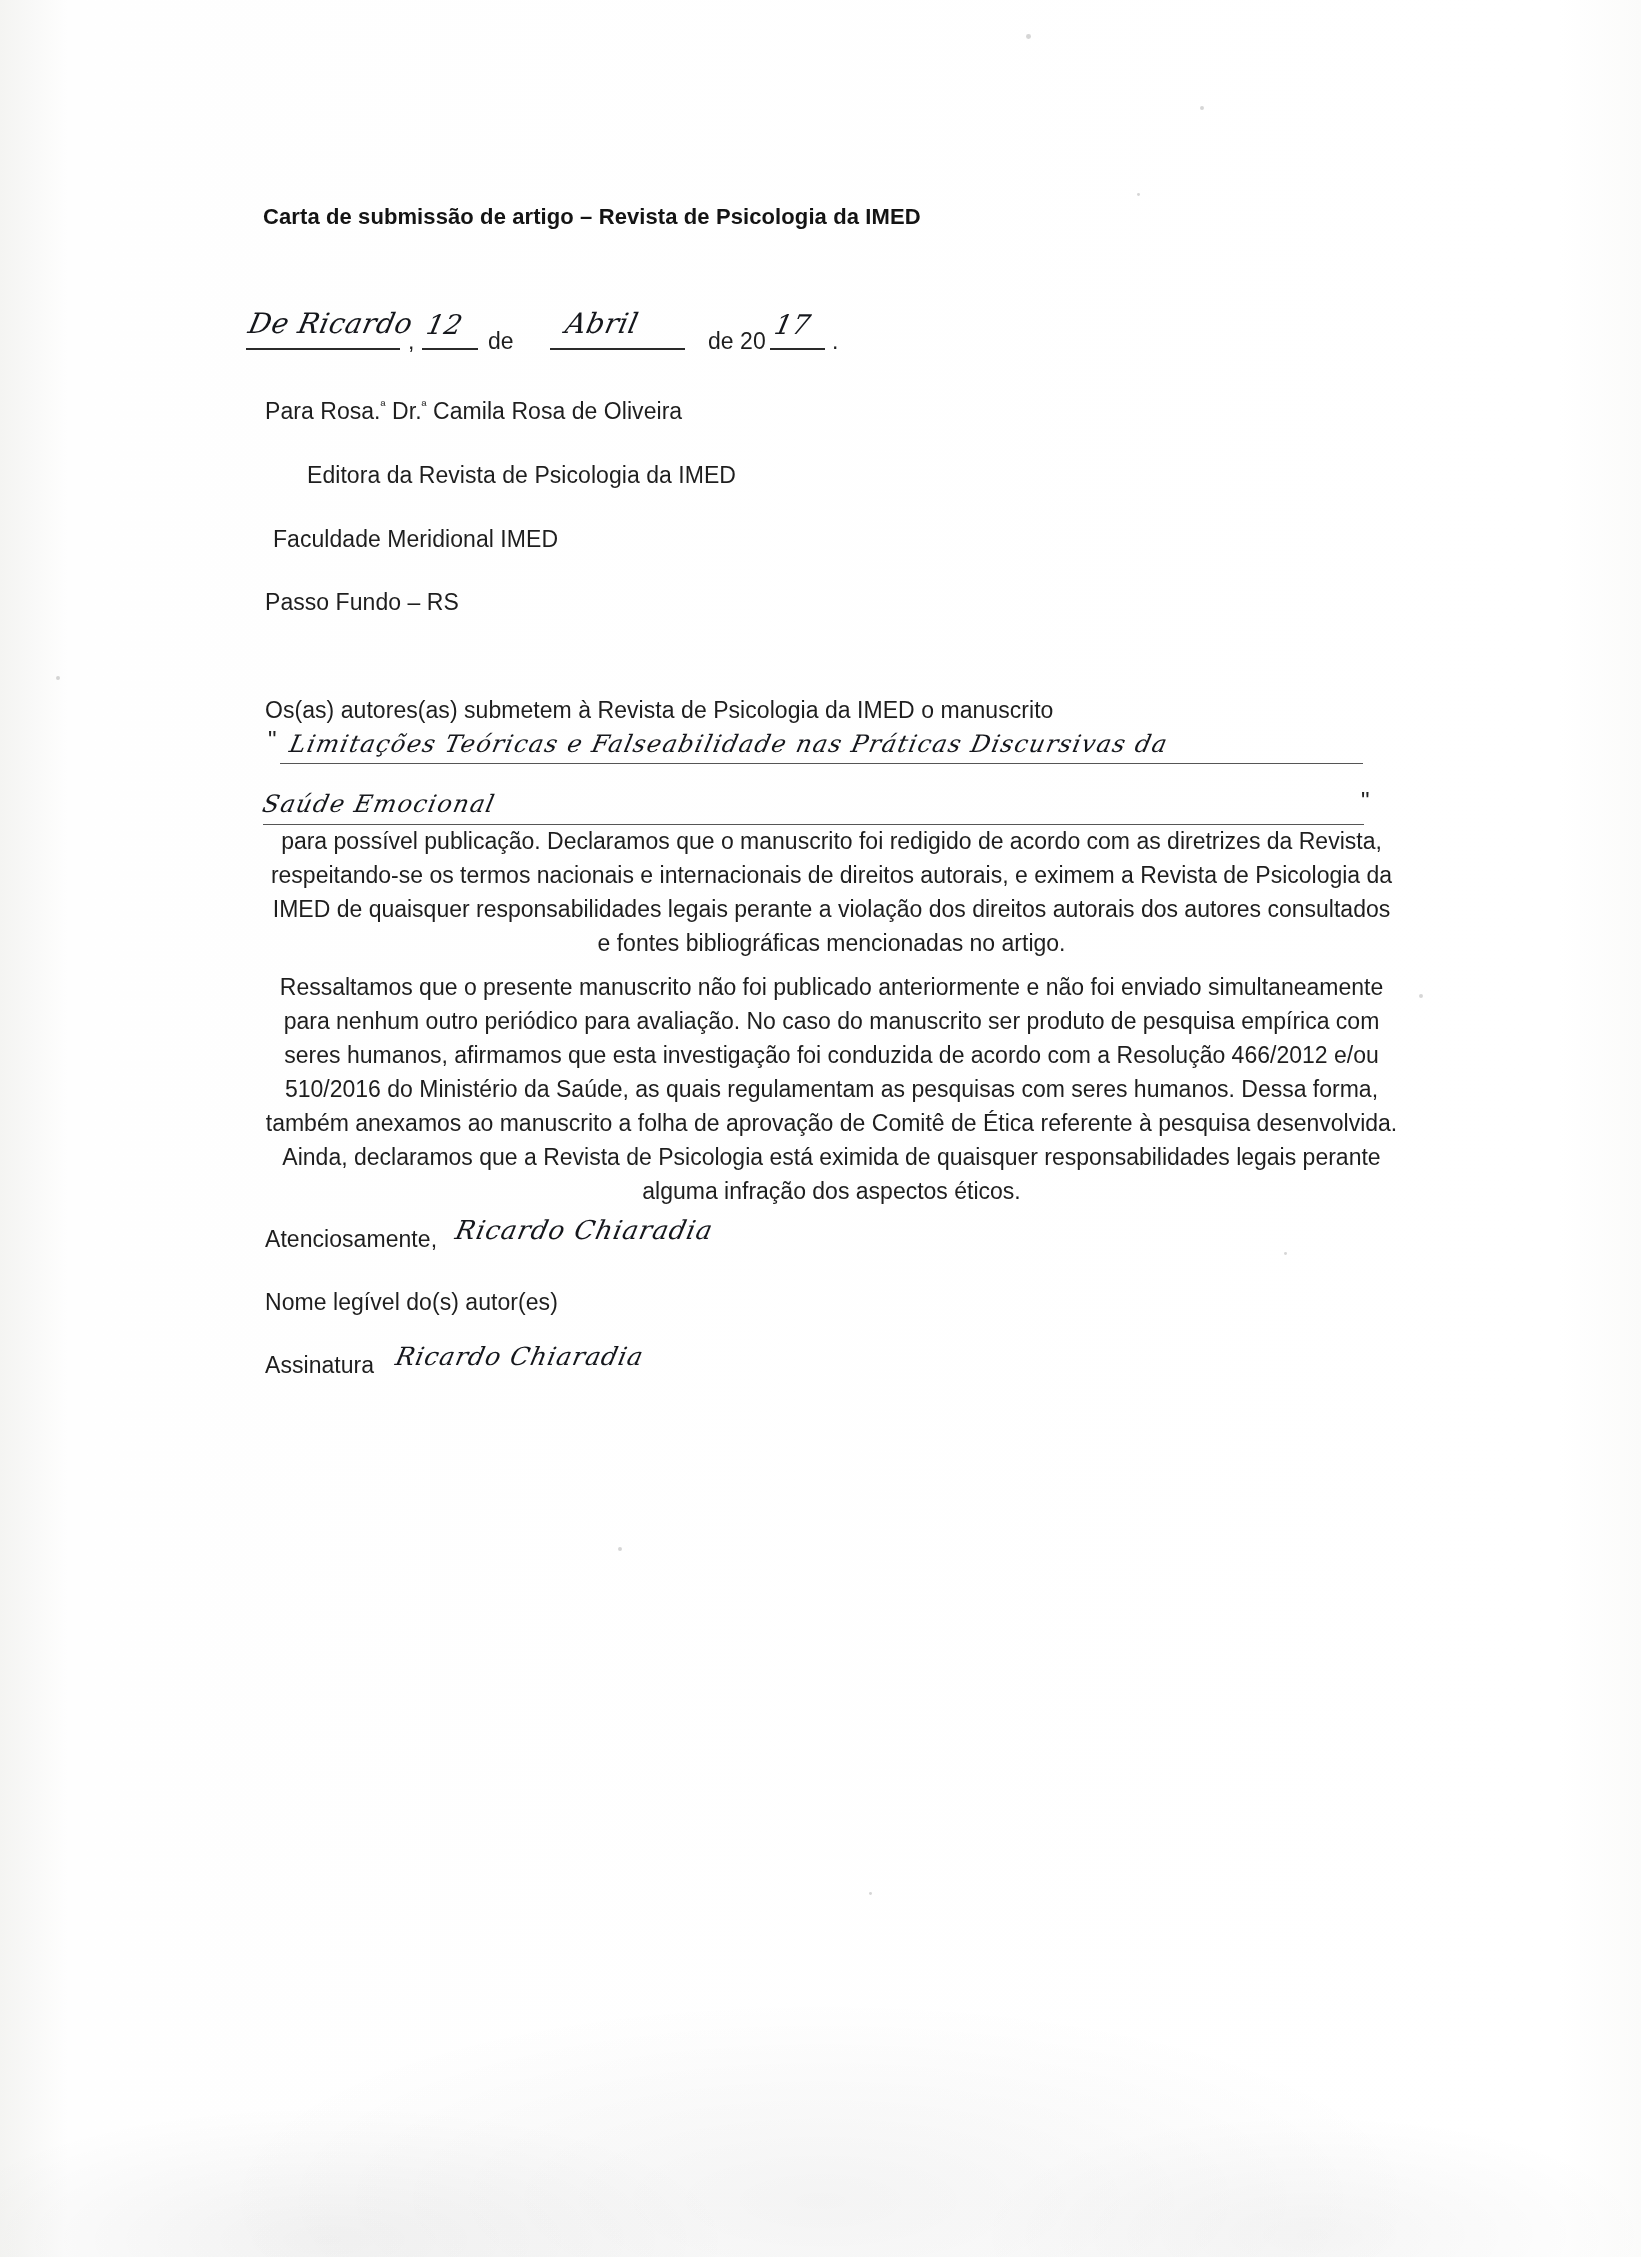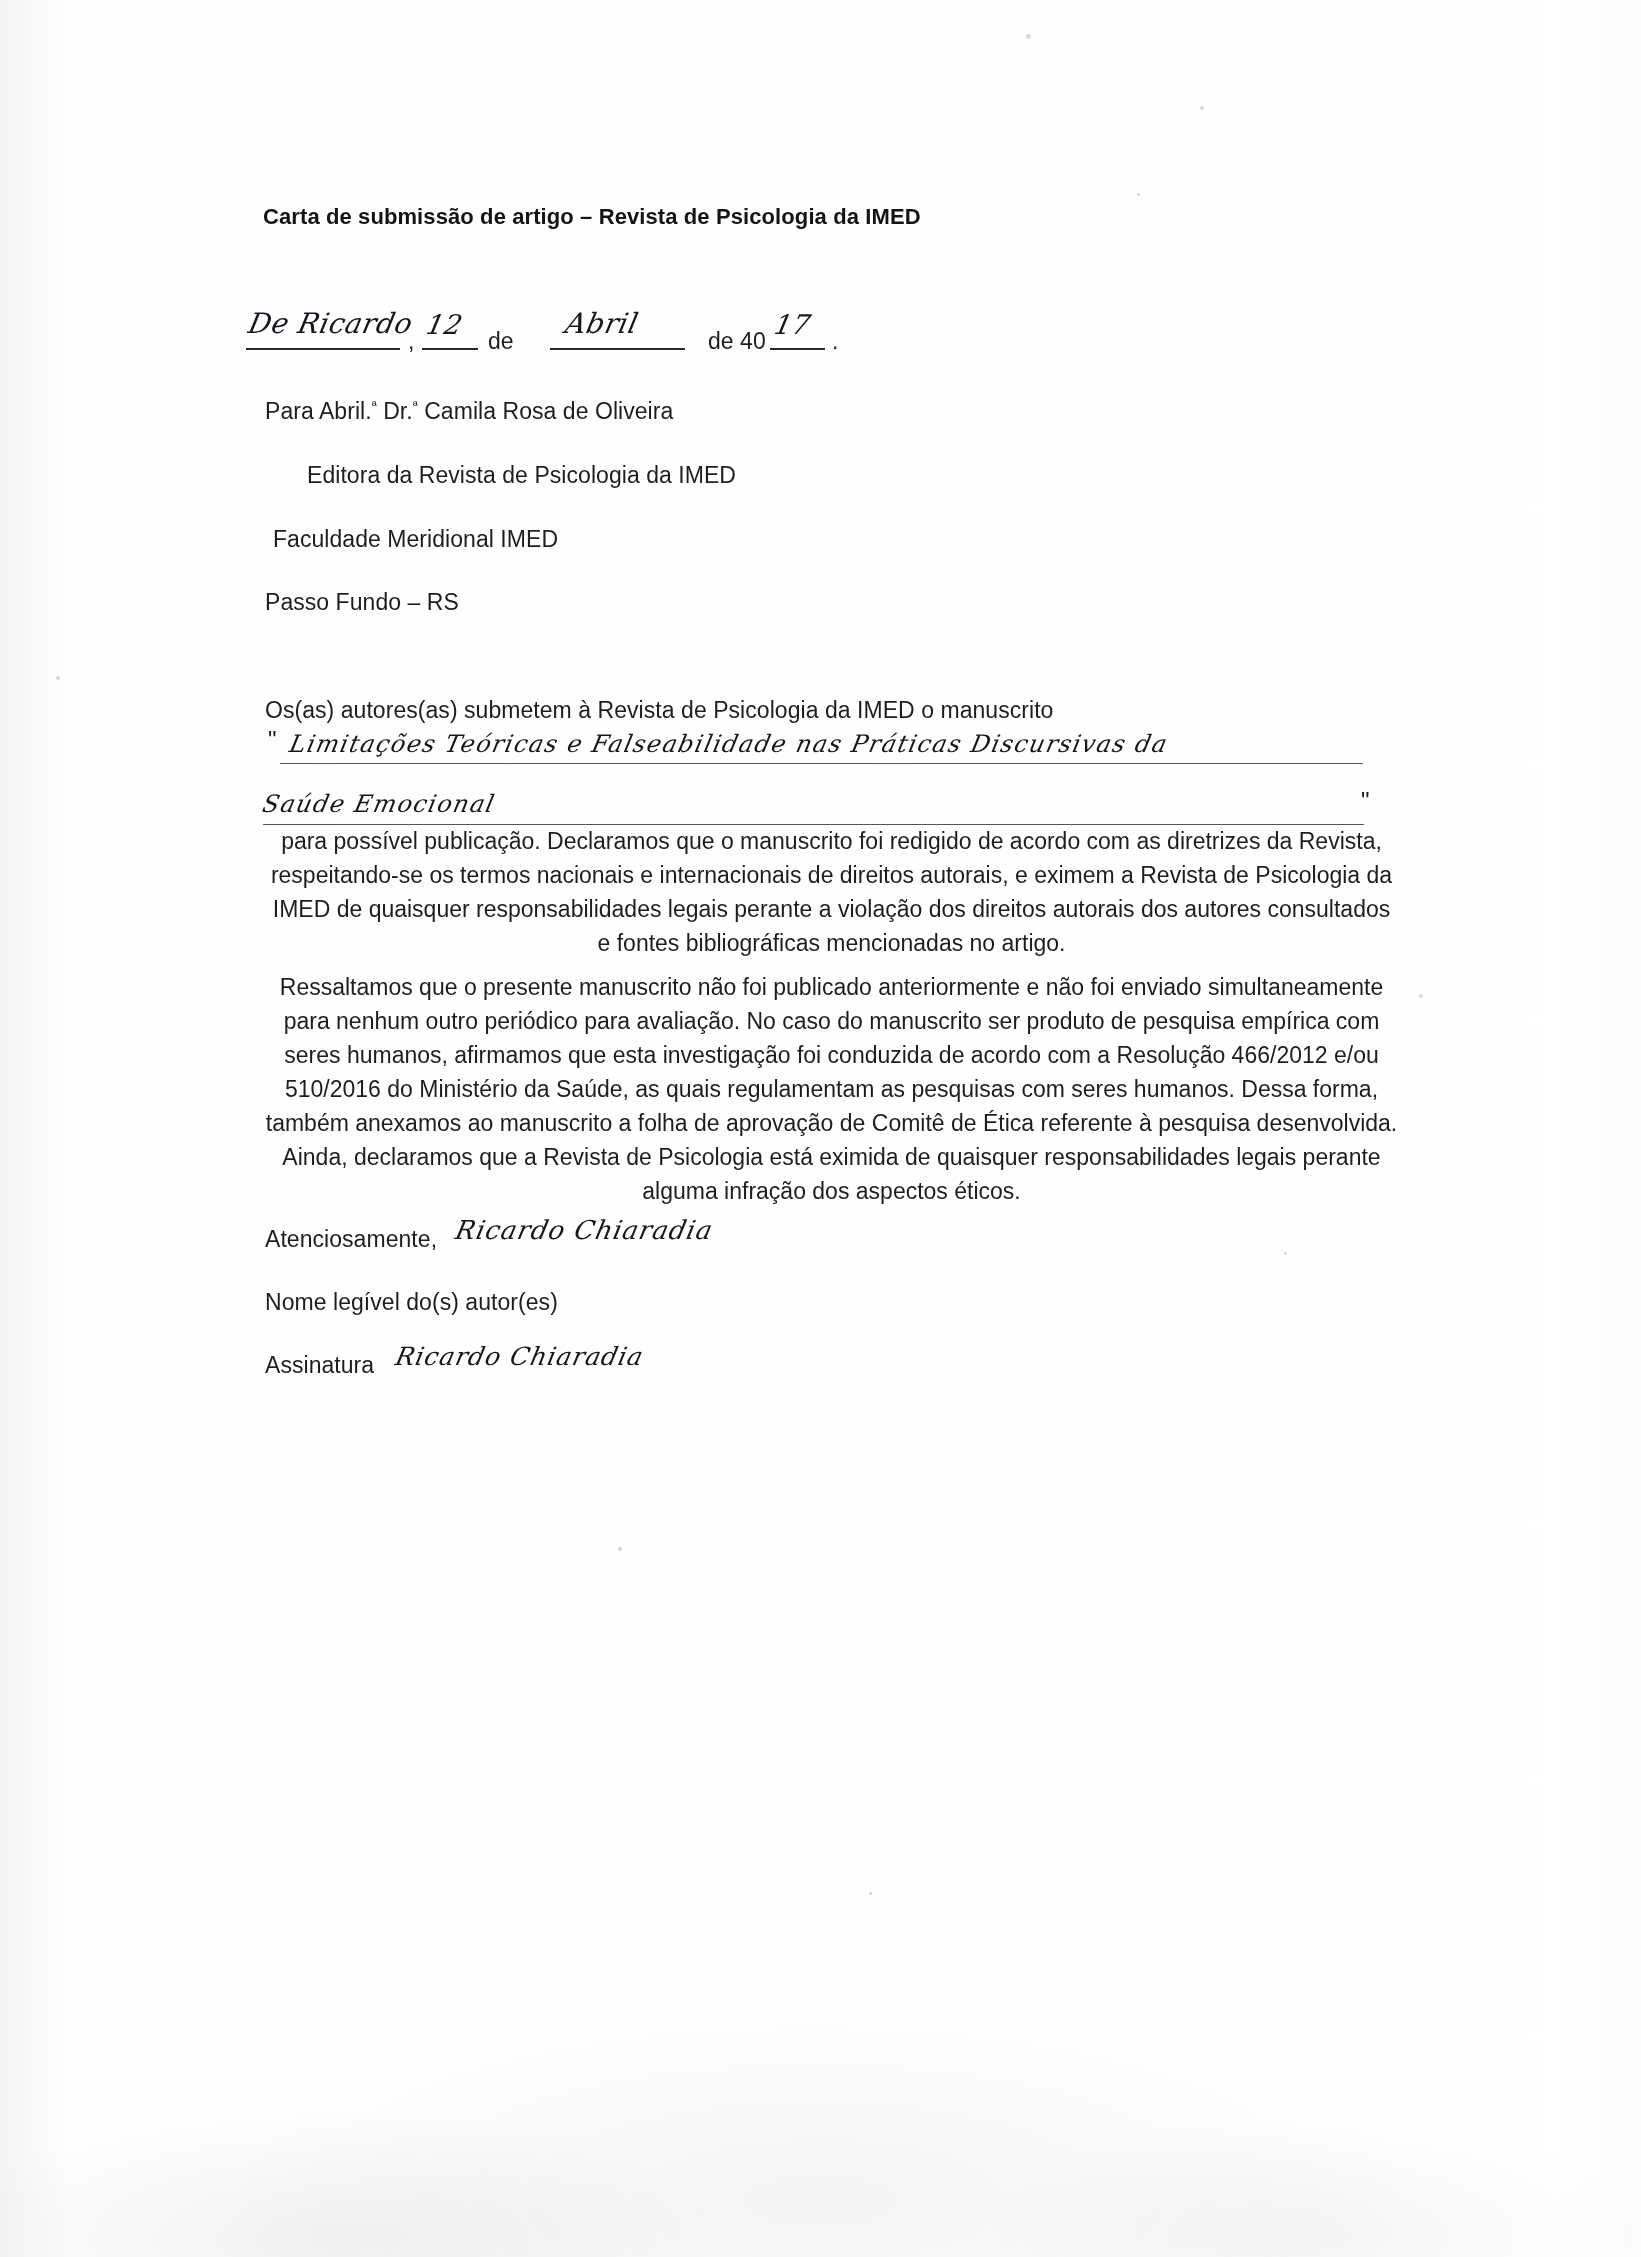--- a/index.html
+++ b/index.html
@@ -110,29 +110,29 @@
 <div class="line" style="left:408px;top:328px;">,</div>
 
 <div class="line hand" style="left:427px;top:309px;font-size:27px;">12</div>
 <div class="rule" style="left:422px;top:348px;width:56px;"></div>
 
 <div class="line" style="left:488px;top:328px;">de</div>
 
 <div class="line hand" style="left:566px;top:307px;font-size:28px;">Abril</div>
 <div class="rule" style="left:550px;top:348px;width:135px;"></div>
 
-<div class="line" style="left:708px;top:328px;">de 40</div>
+<div class="line" style="left:708px;top:328px;">de 20</div>
 
 <div class="line hand" style="left:775px;top:309px;font-size:27px;">17</div>
 <div class="rule" style="left:770px;top:348px;width:55px;"></div>
 
 <div class="line" style="left:832px;top:328px;">.</div>
 
 <div class="line" style="left:265px;top:398px;">
-  <span>Para Abril.</span><sup class="ord">ª</sup><span> Dr.</span><sup class="ord">ª</sup><span> Camila Rosa de Oliveira</span>
+  <span>Para Rosa.</span><sup class="ord">ª</sup><span> Dr.</span><sup class="ord">ª</sup><span> Camila Rosa de Oliveira</span>
 </div>
 
 <div class="line" style="left:265px;top:462px;margin-left:42px;">Editora da Revista de Psicologia da IMED</div>
 <div class="line" style="left:273px;top:526px;">Faculdade Meridional IMED</div>
 <div class="line" style="left:265px;top:589px;">Passo Fundo – RS</div>
 
 <div class="line" style="left:265px;top:697px;">Os(as) autores(as) submetem à Revista de Psicologia da IMED o manuscrito</div>
 
 <div class="quote-mark" style="left:268px;top:726px;">"</div>
 <div class="line hand" style="left:290px;top:730px;font-size:24px;letter-spacing:1.4px;">Limitações Teóricas e Falseabilidade nas Práticas Discursivas da</div>

